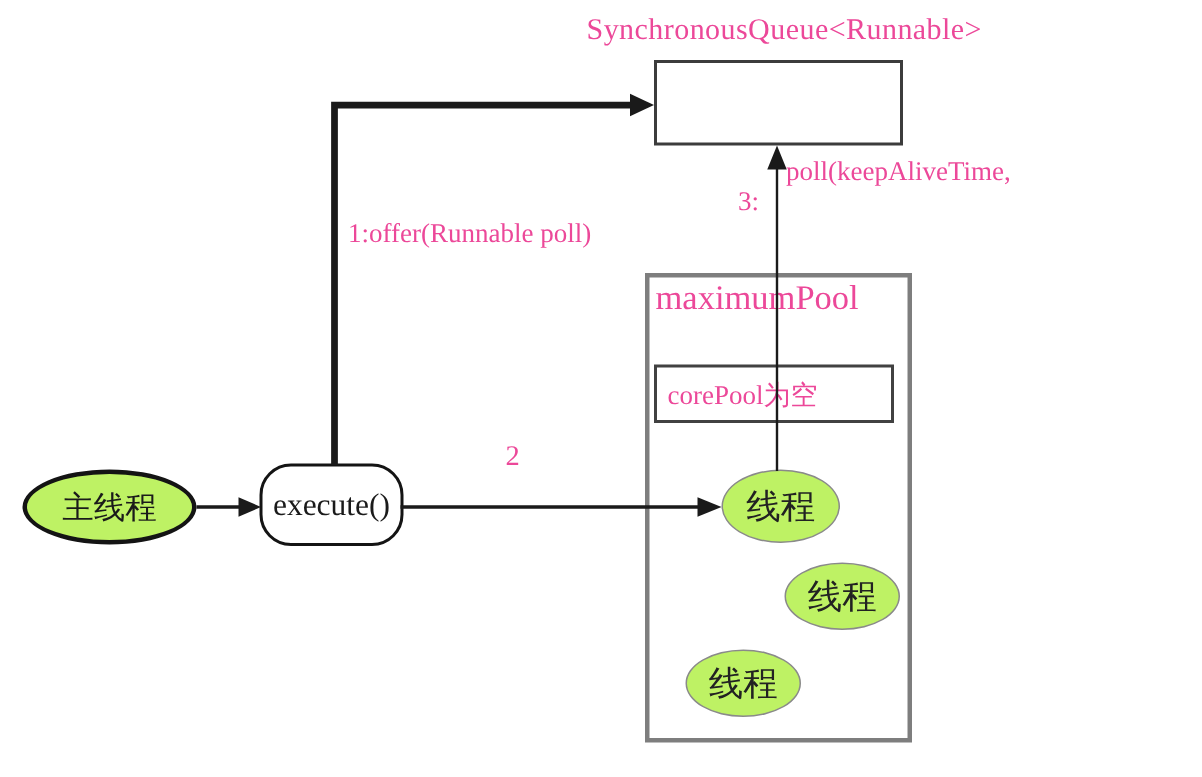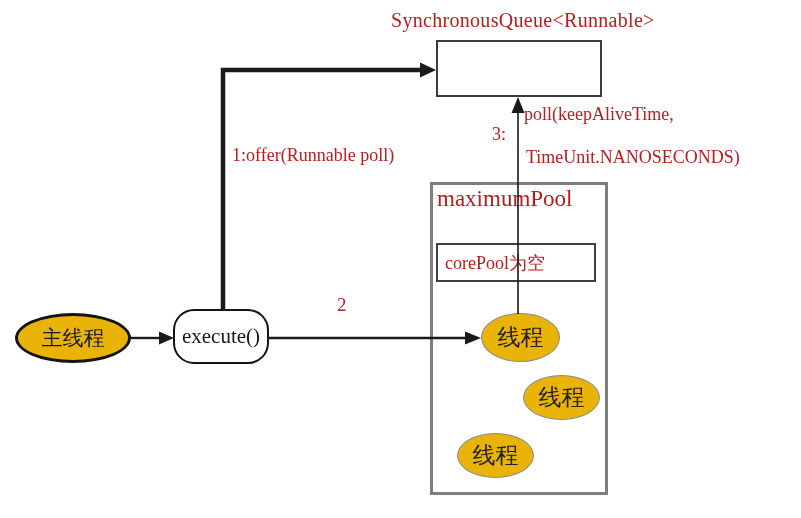--- a/index.html
+++ b/index.html
@@ -13,21 +13,21 @@
     height: 518px;
     background: #ffffff;
     font-family: "Liberation Serif", "DejaVu Serif", serif;
     color: #1a1a1a;
     overflow: hidden;
   }
   .abs { position: absolute; }
   .label {
     position: absolute;
     white-space: nowrap;
-    color: #b91c1c;
+    color: #ec4899;
     text-align: center;
   }
   #queue-title {
     left: 391px; top: 9px;
     font-size: 20px;
     letter-spacing: 0.3px;
   }
   #queue-box {
     left: 436px; top: 40px;
     width: 162px; height: 53px;
@@ -70,21 +70,21 @@
     border: 2.5px solid #414141;
     background: #ffffff;
   }
   #core-pool-label {
     left: 445px; top: 251px;
     font-size: 18px;
   }
   .ellipse {
     position: absolute;
     border-radius: 50%;
-    background: #eab308;
+    background: #bef264;
     display: flex;
     align-items: center;
     justify-content: center;
   }
   #main-thread-ellipse {
     left: 15px; top: 313px;
     width: 110px; height: 44px;
     border: 3px solid #141414;
     font-size: 21px;
   }
@@ -168,15 +168,14 @@
     <g>
       <line x1="518" y1="314" x2="518" y2="102" stroke="#1a1a1a" stroke-width="1.6"></line>
       <polygon points="518,97 511.5,113 524.5,113" fill="#1a1a1a"></polygon>
     </g>
   </svg>
 
   <div id="label-offer" class="label">1:offer(Runnable poll)</div>
   <div id="label-step2" class="label">2</div>
   <div id="label-step3" class="label">3:</div>
   <div id="label-poll1" class="label">poll(keepAliveTime,</div>
-  <div id="label-poll2" class="label">TimeUnit.NANOSECONDS)</div>
 
 </div>
 
 </body></html>

